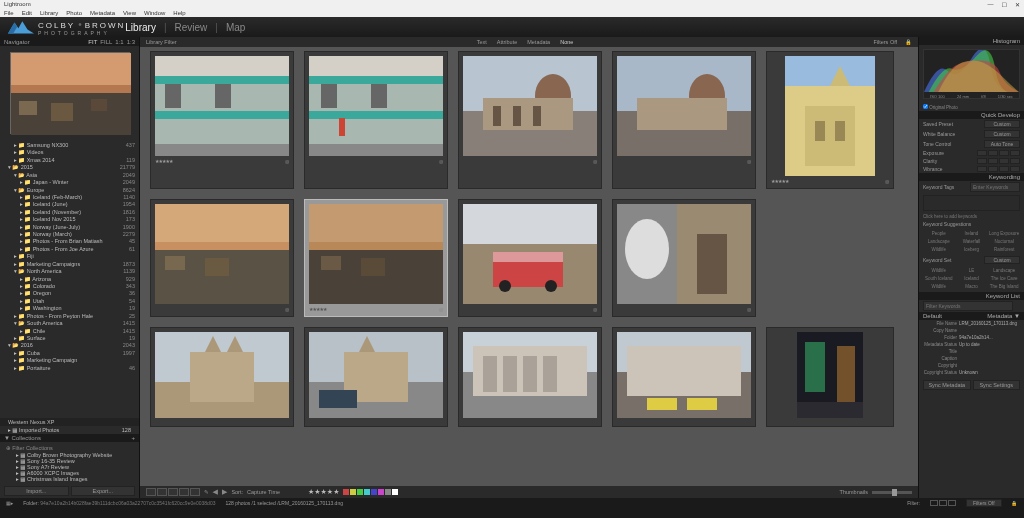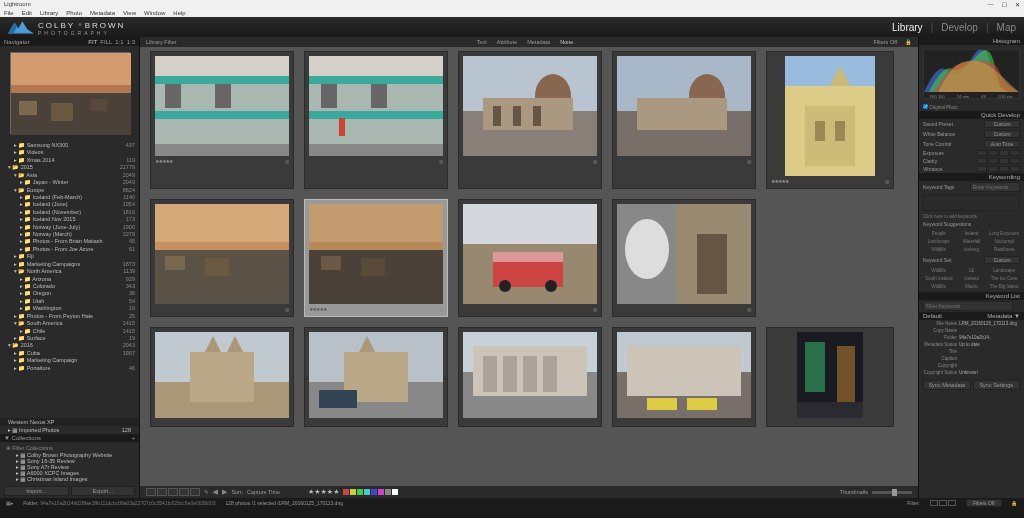--- a/index.html
+++ b/index.html
@@ -1,21 +1,21 @@
 <!DOCTYPE html>
 <html><head>
 <meta charset="utf-8">
 <style>
 * { margin: 0; padding: 0; box-sizing: border-box; }
 body { font-family: "Segoe UI", Arial, sans-serif; background: #1a1a1a; color: #ccc; font-size: 10px; overflow: hidden; width: 1024px; height: 518px; }
 .title-bar { height: 8px; background: #f0f0f0; color: #333; display: flex; align-items: center; padding: 0 4px; font-size: 6px; justify-content: space-between; }
 .title-bar-controls { display: flex; gap: 8px; font-size: 6px; }
 .menu-bar { height: 9px; background: #f0f0f0; color: #333; display: flex; align-items: center; padding: 0 4px; font-size: 6px; gap: 8px; }
 .menu-bar span { cursor: pointer; }
-.header { height: 20px; background: linear-gradient(to bottom, #2a2a2a, #1a1a1a); display: flex; align-items: center; justify-content: space-between; padding: 0 8px; }
+.header { height: 20px; background: linear-gradient(to bottom, #2a2a2a, #1a1a1a); display: flex; align-items: center; padding: 0 8px; }
 .logo-area { display: flex; align-items: center; gap: 4px; }
 .logo-icon { width: 26px; height: 14px; }
 .logo-text { font-size: 8px; letter-spacing: 2px; color: #ddd; }
 .logo-sub { font-size: 5px; letter-spacing: 3px; color: #999; }
 .module-tabs { display: flex; gap: 8px; font-size: 10px; }
 .module-tabs span { color: #888; cursor: pointer; }
 .module-tabs span.active { color: #eee; }
 .main-area { display: flex; height: 461px; }
 .left-panel { width: 140px; background: #2a2a2a; display: flex; flex-direction: column; border-right: 1px solid #111; }
 .right-panel { width: 106px; background: #2a2a2a; display: flex; flex-direction: column; border-left: 1px solid #111; font-size: 5px; }
@@ -102,21 +102,21 @@
       <polygon points="0,20 10,3 14,10 8,20" fill="#2a6da6"></polygon>
     </svg>
     <div>
       <div><span class="logo-text">COLBY</span><span class="logo-divider">•</span><span class="logo-text">BROWN</span></div>
       <div class="logo-sub">PHOTOGRAPHY</div>
     </div>
   </div>
   <div class="module-tabs" id="module-tabs">
       <span class="active">Library</span>
       <span style="color: rgb(85, 85, 85);">|</span>
-      <span>Develop</span>
+      <span>Review</span>
       <span style="color: rgb(85, 85, 85);">|</span>
       <span>Map</span>
     </div>
 </div>
 
 <div class="main-area">
 
   <div class="left-panel">
     <div class="nav-header">
       <span>Navigator</span>

